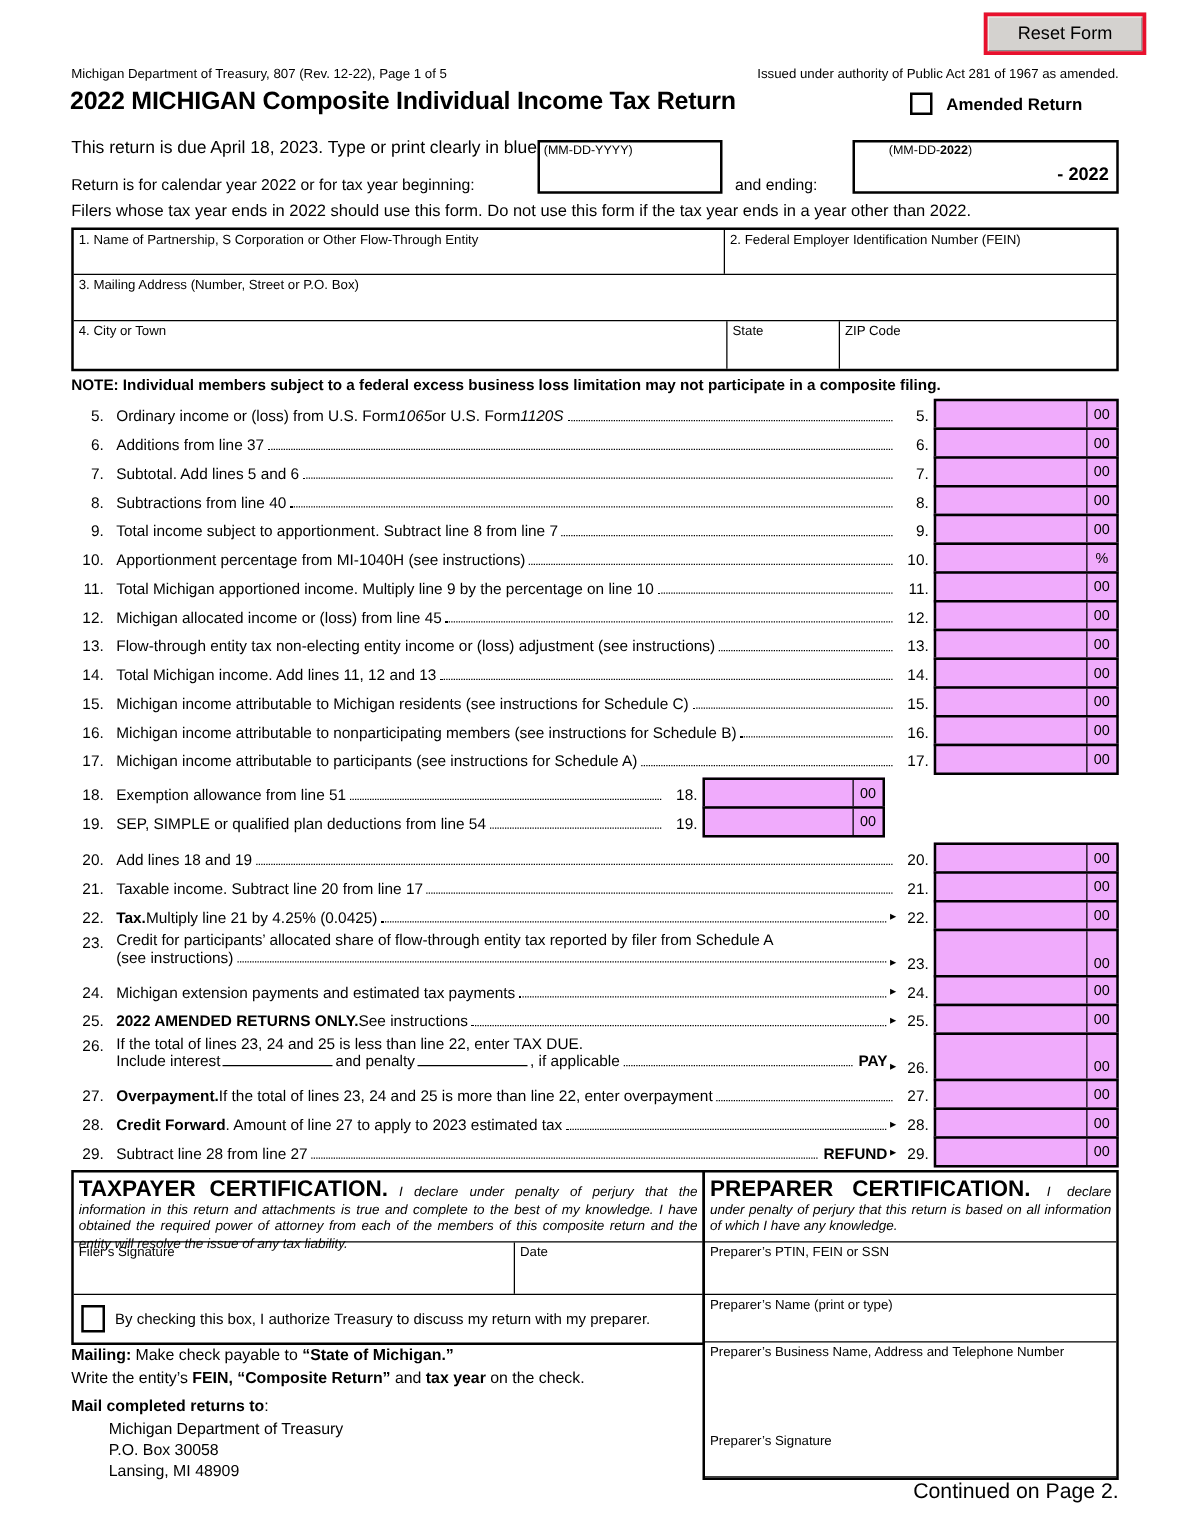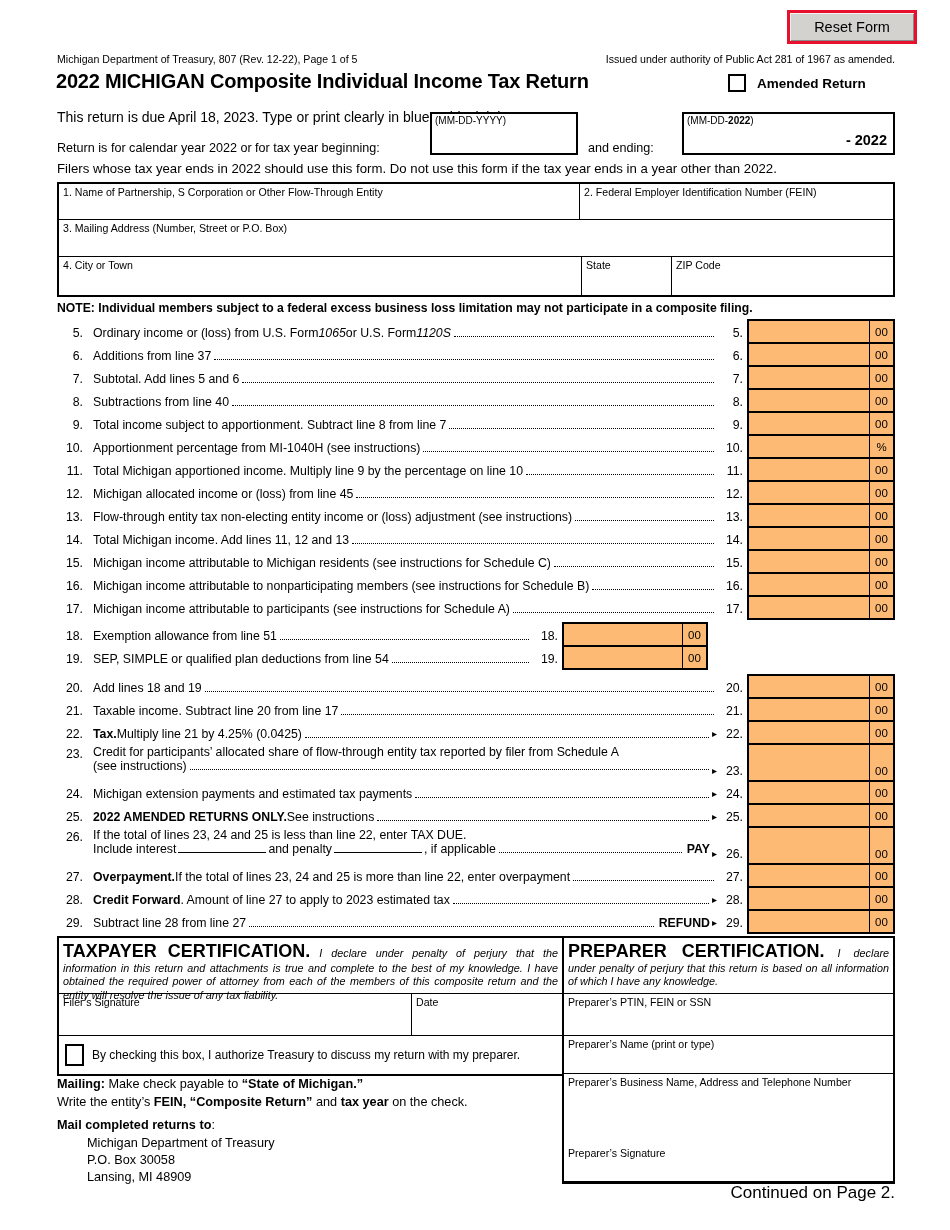--- a/index.html
+++ b/index.html
@@ -18,21 +18,21 @@
 
   .title { position:absolute; left:56px; top:70px; font-size:20px; font-weight:bold; letter-spacing:-0.2px; }
   .amended-box { position:absolute; left:728px; top:74px; width:18px; height:18px; border:2px solid #000; background:#fff; }
   .amended-label { position:absolute; left:757px; top:76px; font-size:13.5px; font-weight:bold; }
   .due-line { position:absolute; left:57px; top:109px; font-size:14px; }
 
   .period-label { position:absolute; left:57px; top:141px; font-size:12.6px; }
   .and-ending { position:absolute; left:588px; top:141px; font-size:12.6px; }
   .datebox { position:absolute; top:112px; height:43px; border:2.5px solid #000; background:#fff; display:flex; flex-direction:column; }
   .datebox1 { left:430px; width:148px; }
-  .datebox2 { left:682px; width:213px; }
+  .datebox2 { left:682px; width:213px;padding-left:24px; }
   .datebox .fmt { font-size:10px; padding:1px 0 0 3px; }
   .datebox .dval { flex:1; display:flex; align-items:center; justify-content:flex-end; padding-right:6px; font-size:14.5px; font-weight:bold; }
   .filers-line { position:absolute; left:57px; top:161px; font-size:13.2px; }
 
   
   .entity { position:absolute; left:57px; top:182px; width:838px; border:2px solid #000; }
   .e-row { display:flex; border-bottom:1.5px solid #000; }
   .e-row:last-child { border-bottom:none; }
   .e-cell { font-size:10.6px; padding:2px 4px; }
   .e-name { width:521px; height:35px; border-right:1.5px solid #000; }
@@ -56,21 +56,21 @@
   .ldesc-col { flex:1; display:flex; flex-direction:column; min-width:0; white-space:nowrap; align-self:flex-start; }
   .l2 { display:flex; align-items:baseline; }
   .leader { flex:1; border-bottom:1.6px dotted #000; height:10px; margin:0 3px; min-width:10px; }
   .b { font-weight:bold; }
   .i { font-style:italic; }
   .marker { font-weight:bold; white-space:nowrap; padding:0 2px; }
   .arrow { flex:none; font-size:10px; padding-bottom:1px; }
   .tall .arrow { align-self:flex-end; padding-bottom:6px; }
   .blabel { flex:none; width:30px; text-align:right; padding-right:4px; }
   .tall .blabel { align-self:flex-end; padding-bottom:4px; }
-  .amtbox { flex:none; width:148px; height:25px; margin-top:-2px; border:2px solid #000; background:#fdba74; display:flex; align-self:flex-start; }
+  .amtbox { flex:none; width:148px; height:25px; margin-top:-2px; border:2px solid #000; background:#f0abfc; display:flex; align-self:flex-start; }
   .tall .amtbox { height:39px; }
   .amtbox .amt-in { flex:1; }
   .amtbox .sfx { width:24px; border-left:1.8px solid #000; display:flex; align-items:center; justify-content:center; font-size:11.5px; }
   .tall .amtbox .sfx { align-items:flex-end; padding-bottom:3px; }
   .midbox { width:146px; }
   .spacer { flex:none; width:187px; }
   .blank { display:inline-block; width:88px; border-bottom:1.3px solid #000; height:11px; margin:0 2px; }
 
   
   .cert { position:absolute; left:57px; top:936px; width:838px; font-size:10.6px; }

